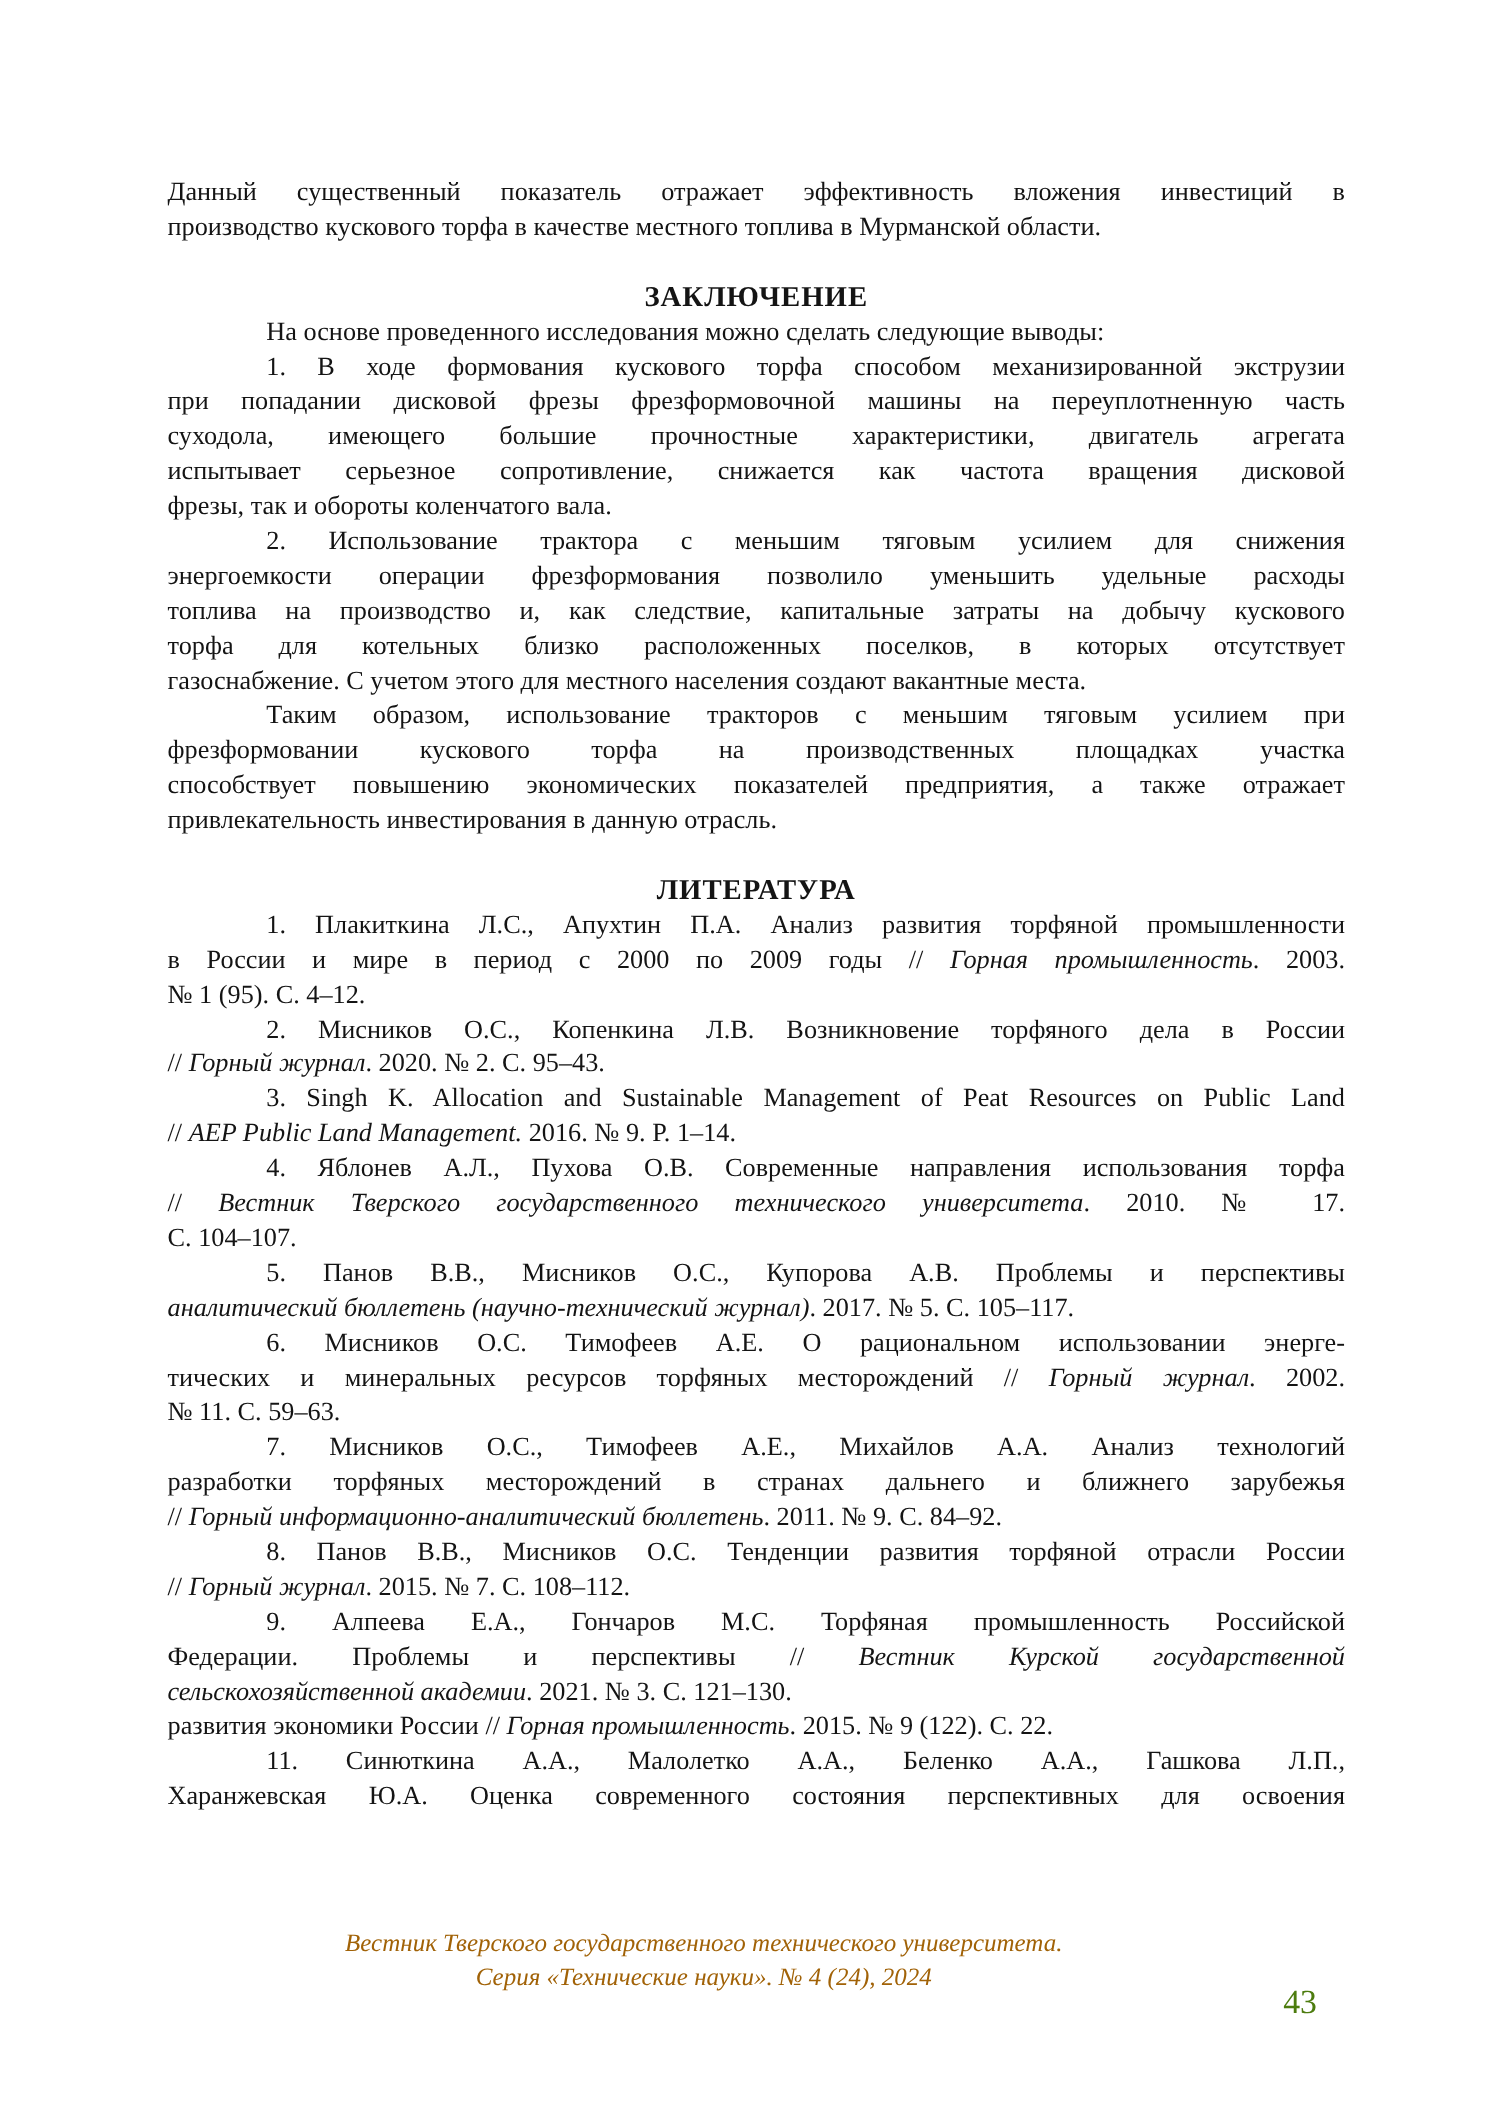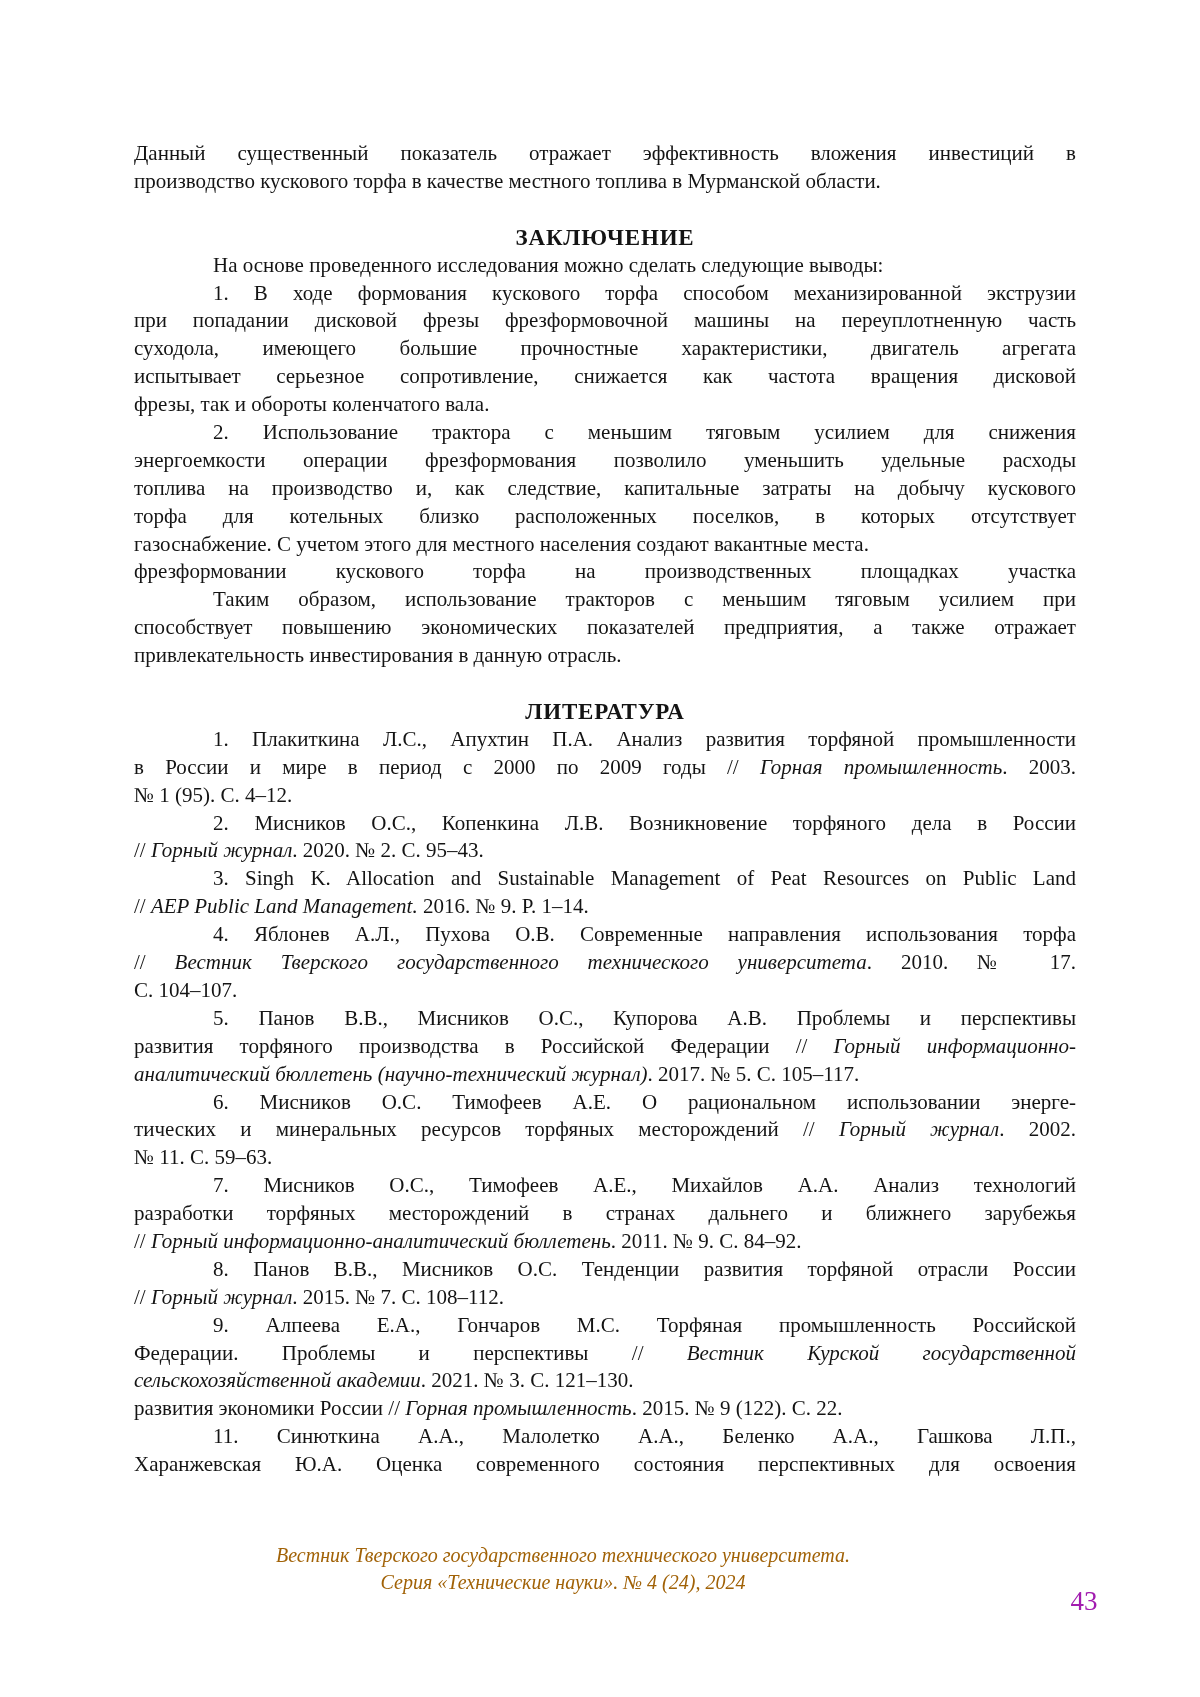--- a/index.html
+++ b/index.html
@@ -49,25 +49,25 @@
     width: 1026px;
     text-align: center;
     font-style: italic;
     font-size: 20px;
     line-height: 27px;
     color: #a16207;
   }
   .pageno {
     position: absolute;
     top: 1586px;
-    left: 1060px;
+    left: 1016px;
     width: 48px;
     text-align: center;
     font-size: 27px;
-    color: #a21caf;
+    color: #4d7c0f;
   }
 </style>
 </head>
 <body>
 
 <div class="page">
   <div class="flow">
       <div class="para">
         <div class="line just"><span>Данный существенный показатель отражает эффективность вложения инвестиций в</span></div>
         <div class="line"><span>производство кускового торфа в качестве местного топлива в Мурманской области.</span></div>
@@ -84,22 +84,22 @@
         <div class="line"><span>фрезы, так и обороты коленчатого вала.</span></div>
       </div>
       <div class="para">
         <div class="line ind just"><span>2. Использование трактора с меньшим тяговым усилием для снижения</span></div>
         <div class="line just"><span>энергоемкости операции фрезформования позволило уменьшить удельные расходы</span></div>
         <div class="line just"><span>топлива на производство и, как следствие, капитальные затраты на добычу кускового</span></div>
         <div class="line just"><span>торфа для котельных близко расположенных поселков, в которых отсутствует</span></div>
         <div class="line"><span>газоснабжение. С учетом этого для местного населения создают вакантные места.</span></div>
       </div>
       <div class="para">
+        <div class="line ind just"><span>Таким образом, использование тракторов с меньшим тяговым усилием при</span></div>
         <div class="line just"><span>фрезформовании кускового торфа на производственных площадках участка</span></div>
-        <div class="line ind just"><span>Таким образом, использование тракторов с меньшим тяговым усилием при</span></div>
         <div class="line just"><span>способствует повышению экономических показателей предприятия, а также отражает</span></div>
         <div class="line"><span>привлекательность инвестирования в данную отрасль.</span></div>
       </div>
       <div class="heading">ЛИТЕРАТУРА</div>
       <div class="para">
         <div class="line ind just"><span>1. Плакиткина Л.С., Апухтин П.А. Анализ развития торфяной промышленности</span></div>
         <div class="line just"><span>в России и мире в период с 2000 по 2009 годы // </span><span class="it">Горная промышленность</span><span>. 2003.</span></div>
         <div class="line"><span>№ 1 (95). С. 4–12.</span></div>
       </div>
       <div class="para">
@@ -110,21 +110,20 @@
         <div class="line ind just"><span>3. Singh K. Allocation and Sustainable Management of Peat Resources on Public Land</span></div>
         <div class="line"><span>// </span><span class="it">AEP Public Land Management.</span><span> 2016. № 9. P. 1–14.</span></div>
       </div>
       <div class="para">
         <div class="line ind just"><span>4. Яблонев А.Л., Пухова О.В. Современные направления использования торфа</span></div>
         <div class="line just"><span>// </span><span class="it">Вестник Тверского государственного технического университета</span><span>. 2010. № 17.</span></div>
         <div class="line"><span>С. 104–107.</span></div>
       </div>
       <div class="para">
         <div class="line ind just"><span>5. Панов В.В., Мисников О.С., Купорова А.В. Проблемы и перспективы</span></div>
-        <div class="line just"><span>развития торфяного производства в Российской Федерации // </span><span class="it">Горный информационно-</span></div>
         <div class="line"><span class="it">аналитический бюллетень (научно-технический журнал)</span><span>. 2017. № 5. С. 105–117.</span></div>
       </div>
       <div class="para">
         <div class="line ind just"><span>6. Мисников О.С. Тимофеев А.Е. О рациональном использовании энерге-</span></div>
         <div class="line just"><span>тических и минеральных ресурсов торфяных месторождений // </span><span class="it">Горный журнал</span><span>. 2002.</span></div>
         <div class="line"><span>№ 11. С. 59–63.</span></div>
       </div>
       <div class="para">
         <div class="line ind just"><span>7. Мисников О.С., Тимофеев А.Е., Михайлов А.А. Анализ технологий</span></div>
         <div class="line just"><span>разработки торфяных месторождений в странах дальнего и ближнего зарубежья</span></div>

